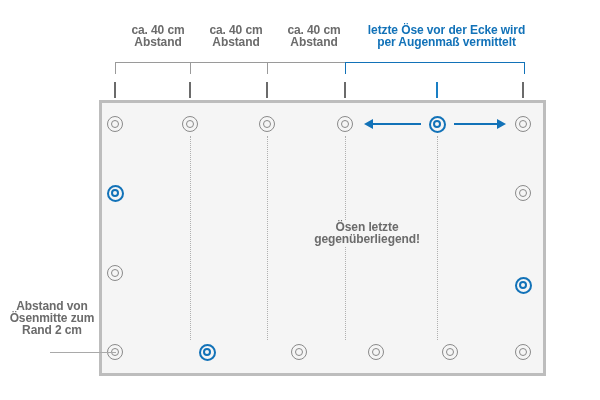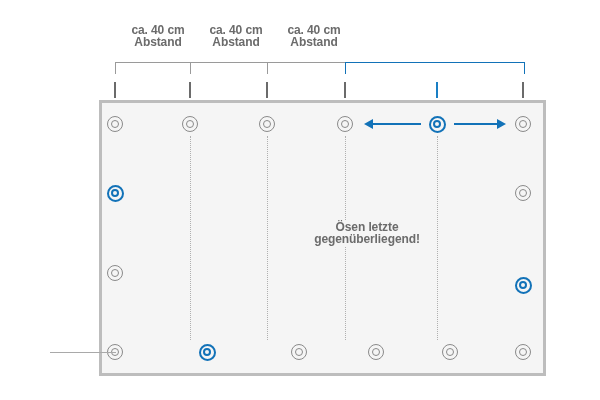--- a/index.html
+++ b/index.html
@@ -129,20 +129,22 @@
 
   <div class="lbl gray" style="left:118px; top:24px; width:80px;">ca. 40 cm
 Abstand</div>
 
   <div class="lbl gray" style="left:196px; top:24px; width:80px;">ca. 40 cm
 Abstand</div>
 
   <div class="lbl gray" style="left:274px; top:24px; width:80px;">ca. 40 cm
 Abstand</div>
 
+  <div class="lbl blue" style="left:359px; top:24px; width:175px;">letzte Öse vor der Ecke wird
+per Augenmaß vermittelt</div>
 
   <div class="rail gray" style="left:115px; top:62px; width:230px;"></div>
   <div class="stub gray" style="left:115px; top:62px; height:12px;"></div>
   <div class="stub gray" style="left:190px; top:62px; height:12px;"></div>
   <div class="stub gray" style="left:267px; top:62px; height:12px;"></div>
   <div class="stub gray" style="left:345px; top:62px; height:12px;"></div>
 
   <div class="rail blue" style="left:345px; top:62px; width:180px;"></div>
   <div class="stub blue" style="left:345px; top:62px; height:12px;"></div>
   <div class="stub blue" style="left:524px; top:62px; height:12px;"></div>
@@ -218,15 +220,18 @@
 
   <div class="arrow-shaft" style="left:373px; top:123px; width:48px;"></div>
   <div class="arrow-head left" style="left:364px; top:119px;"></div>
 
   <div class="arrow-shaft" style="left:454px; top:123px; width:44px;"></div>
   <div class="arrow-head right" style="left:497px; top:119px;"></div>
 
   <div id="center-note" class="lbl gray" style="left:307px; top:220px; width:110px;">Ösen letzte
 gegenüberliegend!</div>
 
+  <div class="lbl gray left" style="left:3px; top:300px; width:98px;">Abstand von
+Ösenmitte zum
+Rand 2 cm</div>
   <div class="leader" style="left:50px; top:352px; width:66px;"></div>
 
 </div>
 
 </body></html>

